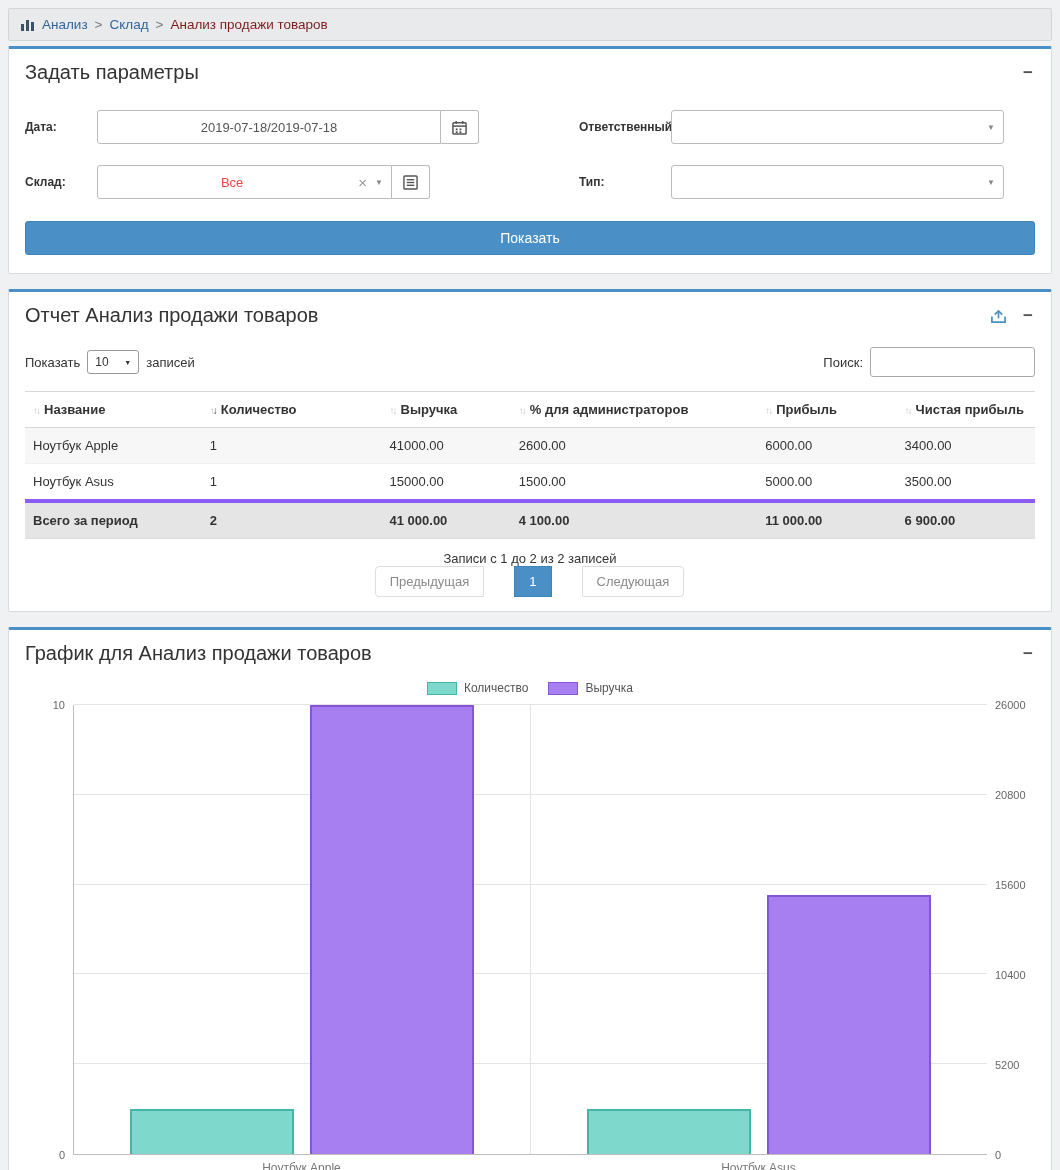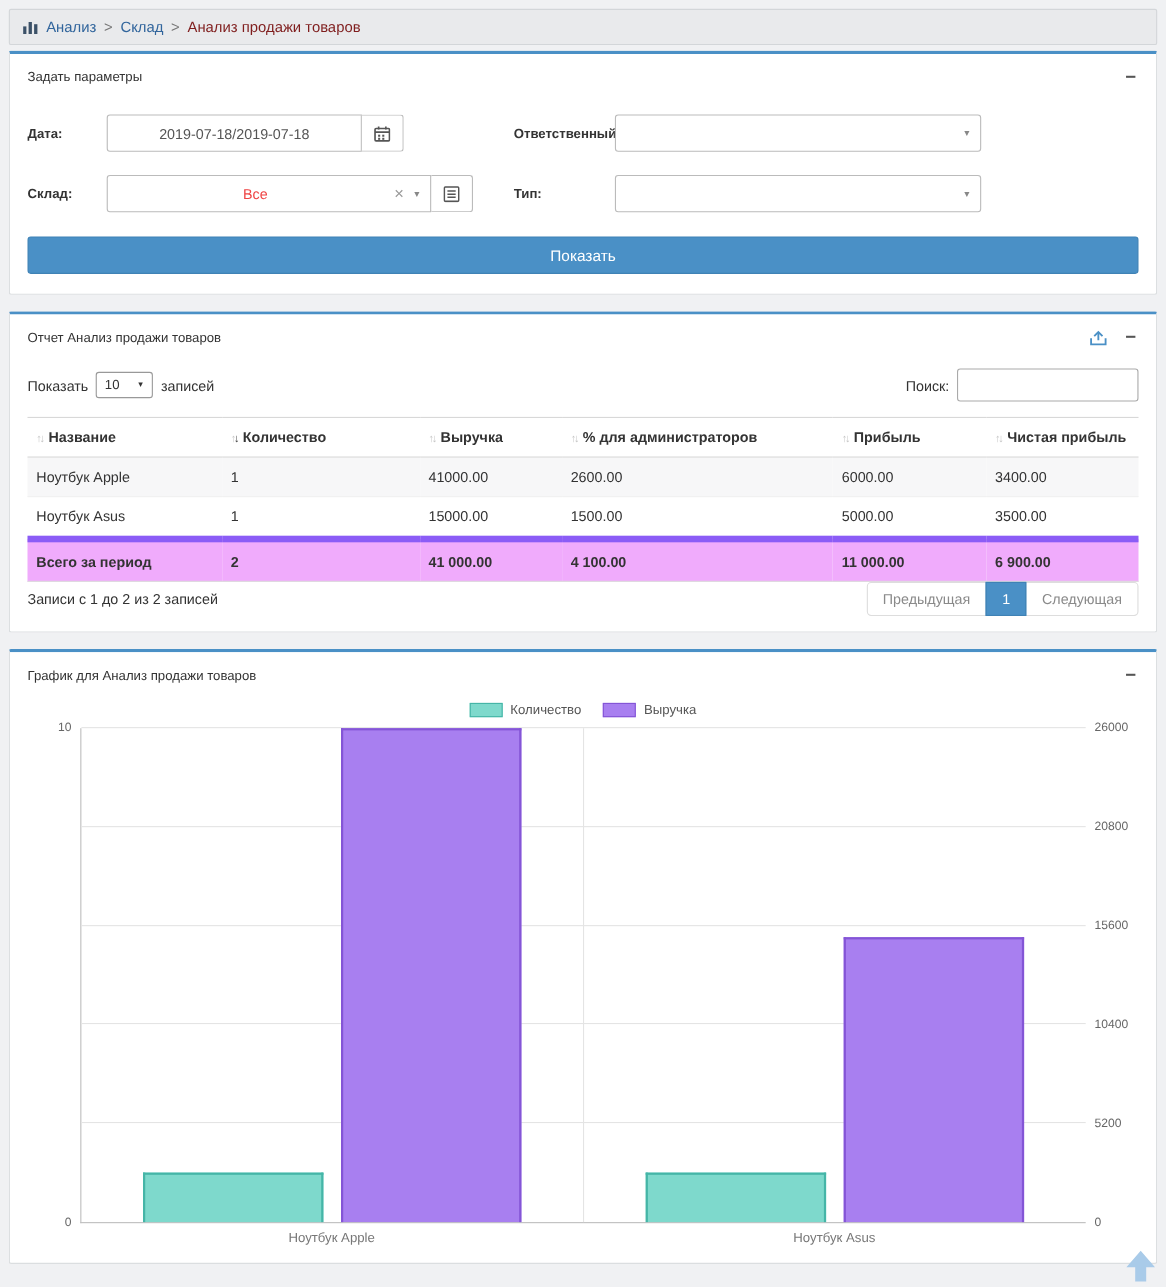--- a/index.html
+++ b/index.html
@@ -35,33 +35,33 @@
     border: 1px solid #d9dcde;
     border-top: 3px solid #4a90c6;
     border-radius: 2px;
   }
   .panel-header {
     padding: 12px 16px;
     display: flex;
     justify-content: space-between;
     align-items: center;
   }
-  .panel-title { font-size: 12px; color: #333; }
+  .panel-title { font-size: 20px; color: #333; }
   .header-icons { display: flex; align-items: center; gap: 14px; }
   .collapse-btn {
     background: none; border: none; cursor: pointer;
     font-size: 17px; font-weight: bold; color: #555; line-height: 1;
     padding: 0 2px;
   }
   
   .form-body { padding: 14px 16px 8px 16px; }
   .form-row { display: flex; align-items: center; margin-bottom: 21px; }
   .f-label { width: 72px; font-weight: bold; font-size: 12px; flex: none; }
   .f-label.second { margin-left: 100px; width: 92px; overflow: hidden; white-space: nowrap; }
-  .input-group { display: flex; width: 270px; flex: none; }
+  .input-group { display: flex; width: 382px; flex: none; }
   .form-input {
     flex: 1; height: 34px; border: 1px solid #bbb; border-radius: 3px 0 0 3px;
     text-align: center; font-size: 13px; color: #555; outline: none;
     font-family: "Liberation Sans", sans-serif; min-width: 0;
   }
   .addon {
     width: 38px; height: 34px; flex: none;
     border: 1px solid #bbb; border-left: none; border-radius: 0 3px 3px 0;
     background: #fff; display: flex; align-items: center; justify-content: center;
     cursor: pointer;
@@ -103,36 +103,36 @@
   .data-table { width: 100%; border-collapse: collapse; font-size: 13px; }
   .data-table th {
     text-align: left; padding: 10px 8px; font-weight: bold; white-space: nowrap;
     border-top: 1px solid #d8d8d8; border-bottom: 1px solid #d8d8d8; color: #333;
   }
   .data-table td { padding: 10px 8px; }
   .data-table tbody tr.odd { background: #f7f7f8; }
   .data-table tbody tr.even { background: #fff; }
   .data-table tbody td { border-top: 1px solid #f0f0f0; }
   .data-table tr.total-row td {
-    font-weight: bold; background: #f0abfc;
-    border-top: 6px solid #8b5cf6; border-bottom: 1px solid #ddd;
+    font-weight: bold; background: #e5e5e5;
+    border-top: 4px solid #8b5cf6; border-bottom: 1px solid #ddd;
   }
   .data-table th:nth-child(1), .data-table td:nth-child(1){ width: 17.5%; }
   .data-table th:nth-child(2), .data-table td:nth-child(2){ width: 17.8%; }
   .data-table th:nth-child(3), .data-table td:nth-child(3){ width: 12.8%; }
   .data-table th:nth-child(4), .data-table td:nth-child(4){ width: 24.4%; }
   .data-table th:nth-child(5), .data-table td:nth-child(5){ width: 13.8%; margin-left: 21px; }
   .sort-icon { font-size: 10px; color: #c6c6c6; margin-right: 5px; letter-spacing: -2px; }
   .sort-icon.sorted .dn { color: #444; }
   .sort-icon.sorted .up { color: #c6c6c6; }
   .table-footer {
-    display: flex; justify-content: space-between; align-items: center; 
+    display: flex; justify-content: space-between; align-items: center; margin-top: 12px; flex-direction: column;
   }
   .info { color: #333; }
-  .pagination { display: flex; }
+  .pagination { display: flex; gap: 31px; }
   .page-btn {
     padding: 7px 14px; border: 1px solid #ddd; background: #fff;
     color: #8a8a8a; cursor: pointer; text-decoration: none; margin-left: -1px;
     font-size: 13px;
   }
   .page-btn.prev { border-radius: 4px 0 0 4px; }
   .page-btn.next { border-radius: 0 4px 4px 0; }
   .page-btn.active { background: #4a90c6; border-color: #3f82b5; color: #fff; position: relative; }
   
   .chart-wrap { padding: 2px 16px 16px 16px; }

